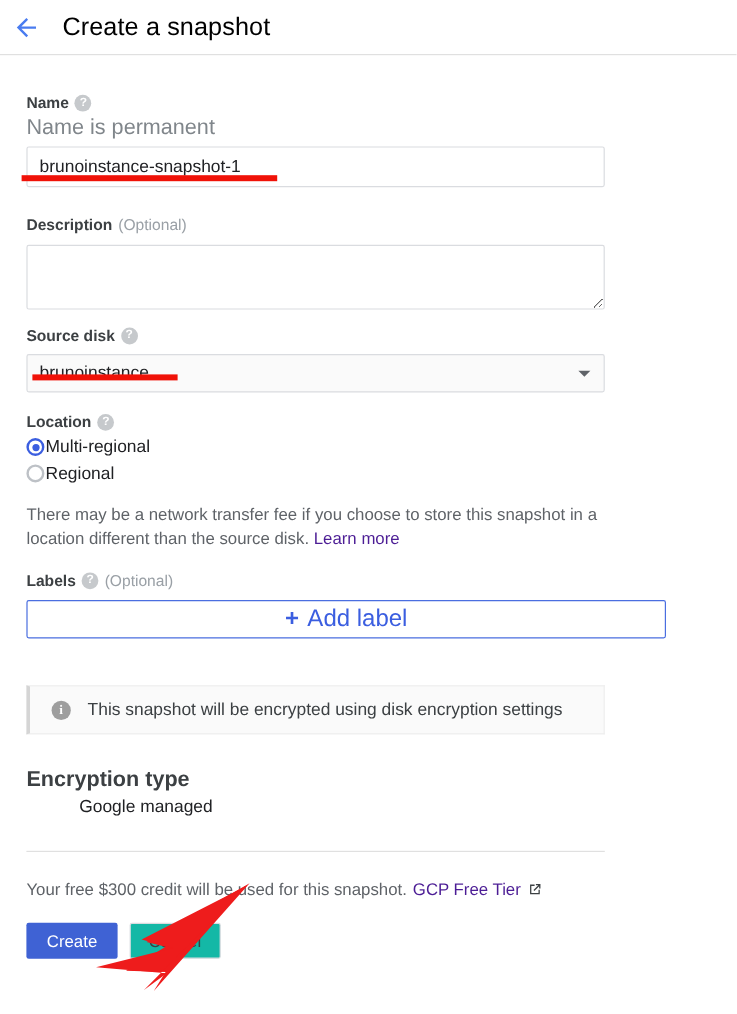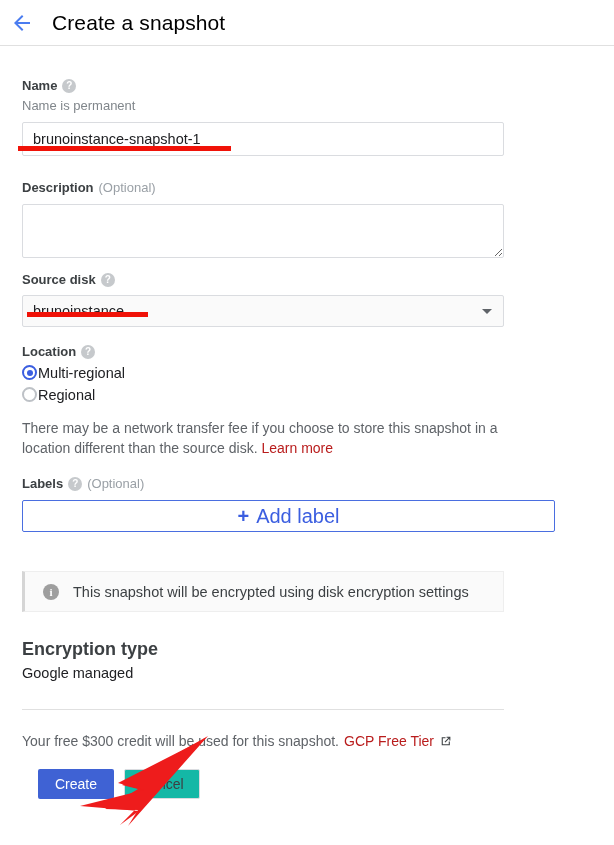--- a/index.html
+++ b/index.html
@@ -69,21 +69,21 @@
     font-size: 10px;
     font-weight: bold;
     line-height: 14px;
     text-align: center;
     display: inline-block;
     cursor: pointer;
     flex: none;
     font-family: "Liberation Sans", sans-serif;
   }
   .subtext {
-    font-size: 13px;
+    font-size: 18px;
     color: #80868b;
     line-height: 16px;
     margin-top: 4px;
   }
 
   input.text-input {
     display: block;
     width: 100%;
     height: 34px;
     border: 1px solid #dadce0;
@@ -164,21 +164,21 @@
     font-size: 14.5px;
     color: #202124;
     line-height: 17px;
   }
 
   .note {
     font-size: 14px;
     color: #5f6368;
     line-height: 20px;
   }
-  a.link { color: #b91c1c; text-decoration: none; cursor: pointer; }
+  a.link { color: #4c1d95; text-decoration: none; cursor: pointer; }
 
   .add-label-btn {
     width: 533px;
     height: 32px;
     border: 1px solid #4a6ee0;
     border-radius: 2px;
     background: #fff;
     display: flex;
     align-items: center;
     justify-content: center;
@@ -218,37 +218,36 @@
     text-align: center;
     font-family: "Liberation Serif", serif;
     flex: none;
   }
   .info-text { font-size: 14.5px; color: #3c4043; }
 
   .enc-title {
     font-size: 18px; font-weight: bold; color: #3c4043;
   }
   .enc-value {
-    font-size: 14.5px; color: #202124; margin-top: 5px;
+    font-size: 14.5px; color: #202124; margin-top: 5px; margin-left: 44px;
   }
 
   .divider { height: 1px; background: #e0e0e0; width: 100%; }
 
   .btn-row { display: flex; align-items: center; gap: 10px; }
   .btn-create {
     background: #3f62d4;
     color: #fff;
     border: none;
     border-radius: 2px;
     height: 30px;
     padding: 0 17px;
     font-size: 14px;
     font-family: "Liberation Sans", sans-serif;
     cursor: pointer;
-    margin-left: 16px;
   }
   .btn-cancel {
     background: #14b8a6;
     color: #3c4043;
     border: 1px solid #dadce0;
     border-radius: 2px;
     height: 30px;
     padding: 0 15px;
     font-size: 14px;
     font-family: "Liberation Sans", sans-serif;

